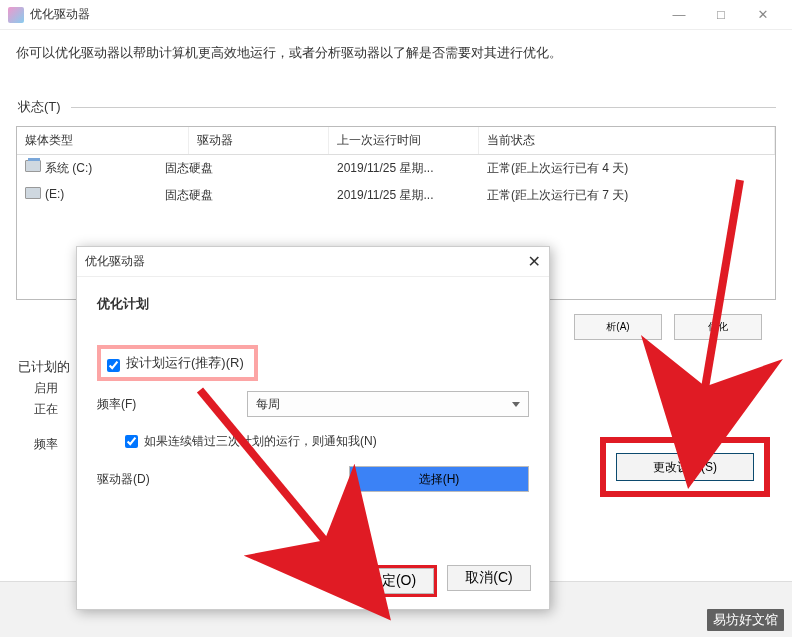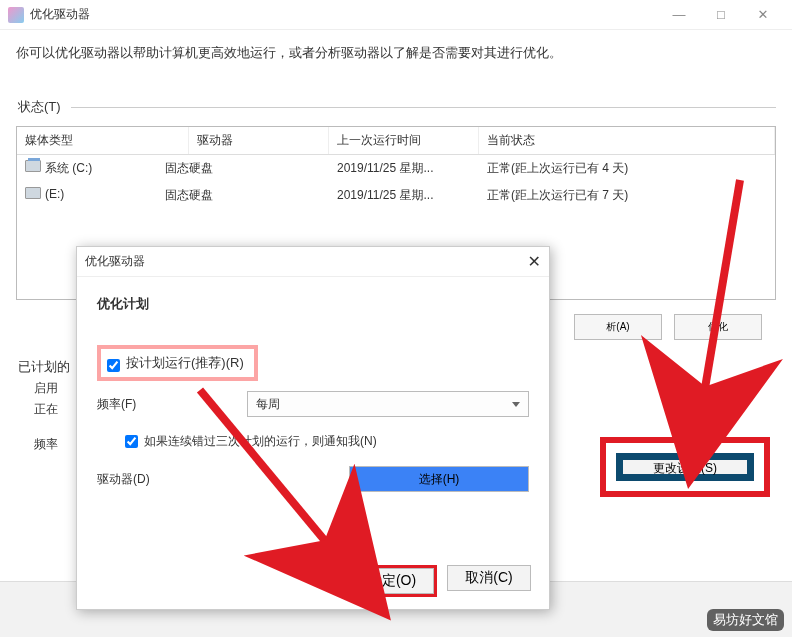--- a/index.html
+++ b/index.html
@@ -30,21 +30,21 @@
 
 .action-btns { display: flex; justify-content: flex-end; gap: 12px; padding: 14px 30px 0 0; }
 .btn { width: 88px; height: 26px; border: 1px solid #bbb; background: #f6f6f6; font-size: 10px; cursor: pointer; }
 
 .scheduled-label { padding: 18px 16px 4px 18px; font-size: 13px; }
 .sch-info { padding: 0 0 4px 34px; font-size: 12px; }
 
 .freq-label { padding: 14px 0 0 34px; font-size: 12px; }
 
 .change-btn-box { position: absolute; right: 22px; top: 437px; border: 6px solid #e01b24; padding: 10px 10px; }
-.change-btn { width: 138px; height: 28px; border: 7px solid #0c4a6e; background: #f3f3f3; font-size: 12px; cursor: pointer; }
+.change-btn { width: 138px; height: 28px; border: 1px solid #0c4a6e; background: #f3f3f3; font-size: 12px; cursor: pointer; }
 
 .bottom-bar { position: absolute; left: 0; right: 0; bottom: 0; height: 56px; background: #f2f2f2; border-top: 1px solid #ddd; }
 
 
 .dialog { position: absolute; left: 76px; top: 246px; width: 474px; height: 364px; background: #fff; border: 1px solid #ccc; box-shadow: 2px 2px 12px rgba(0,0,0,0.3); }
 .d-title { display: flex; align-items: center; height: 30px; padding: 0 8px; border-bottom: 1px solid #eee; font-size: 12px; }
 .d-close { margin-left: auto; font-size: 16px; cursor: pointer; }
 .d-heading { padding: 18px 20px 8px; font-size: 13px; font-weight: bold; }
 .d-check-box { margin: 24px 0 0 20px; display: inline-flex; align-items: flex-end; border: 4px solid #fca5a5; padding: 5px 10px 5px 6px; }
 .d-check-box input { margin-right: 6px; }
@@ -52,21 +52,21 @@
 .d-label { width: 150px; font-size: 12px; }
 .d-select { flex: 1; height: 26px; border: 1px solid #bbb; padding: 0 22px 0 8px; font-size: 12px; background: #fdfdfd; position: relative; display:flex; align-items:center; }
 .d-select::after { content: ""; position: absolute; right: 8px; top: 10px; border-left: 4px solid transparent; border-right: 4px solid transparent; border-top: 5px solid #666; }
 .d-notify { display: flex; align-items: center; padding: 6px 20px 6px 48px; font-size: 12px; }
 .d-notify input { margin-right: 6px; }
 .d-select-btn { width: 180px; height: 26px; border: 1px solid #bbb; background: #3b82f6; font-size: 12px; cursor: pointer; margin-left: auto; }
 .d-actions { position: absolute; bottom: 12px; right: 18px; display: flex; gap: 10px; }
 .d-ok-wrap { border: 3px solid #e01b24; }
 .d-btn { width: 84px; height: 26px; border: 1px solid #bbb; background: #f3f3f3; font-size: 14px; cursor: pointer; }
 
-.watermark { position: absolute; right: 8px; bottom: 6px; color: #fff; background: rgba(0,0,0,0.6); padding: 2px 6px; font-size: 13px; border-radius: 6px; }
+.watermark { position: absolute; right: 8px; bottom: 6px; color: #fff; background: rgba(0,0,0,0.6); padding: 2px 6px; font-size: 13px; border-radius: 1px; }
 
 
 .arrow-svg { position: absolute; left: 0; top: 0; pointer-events: none; }
 </style>
 </head>
 <body>
 
 <div class="titlebar">
   <div class="icon"></div>
   <div class="title">优化驱动器</div>

